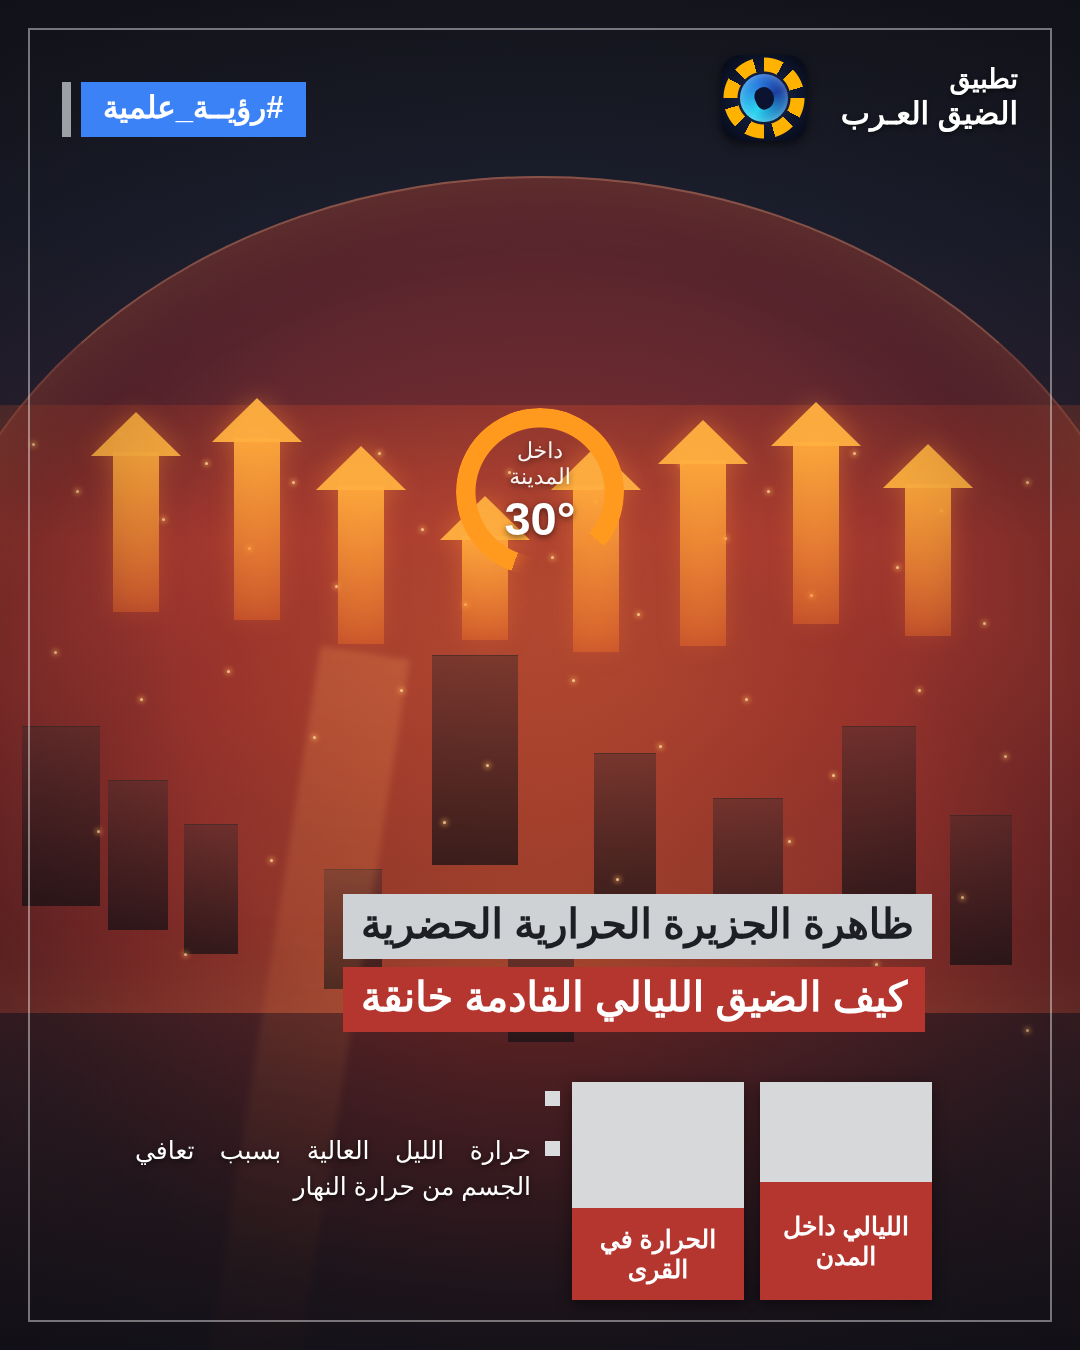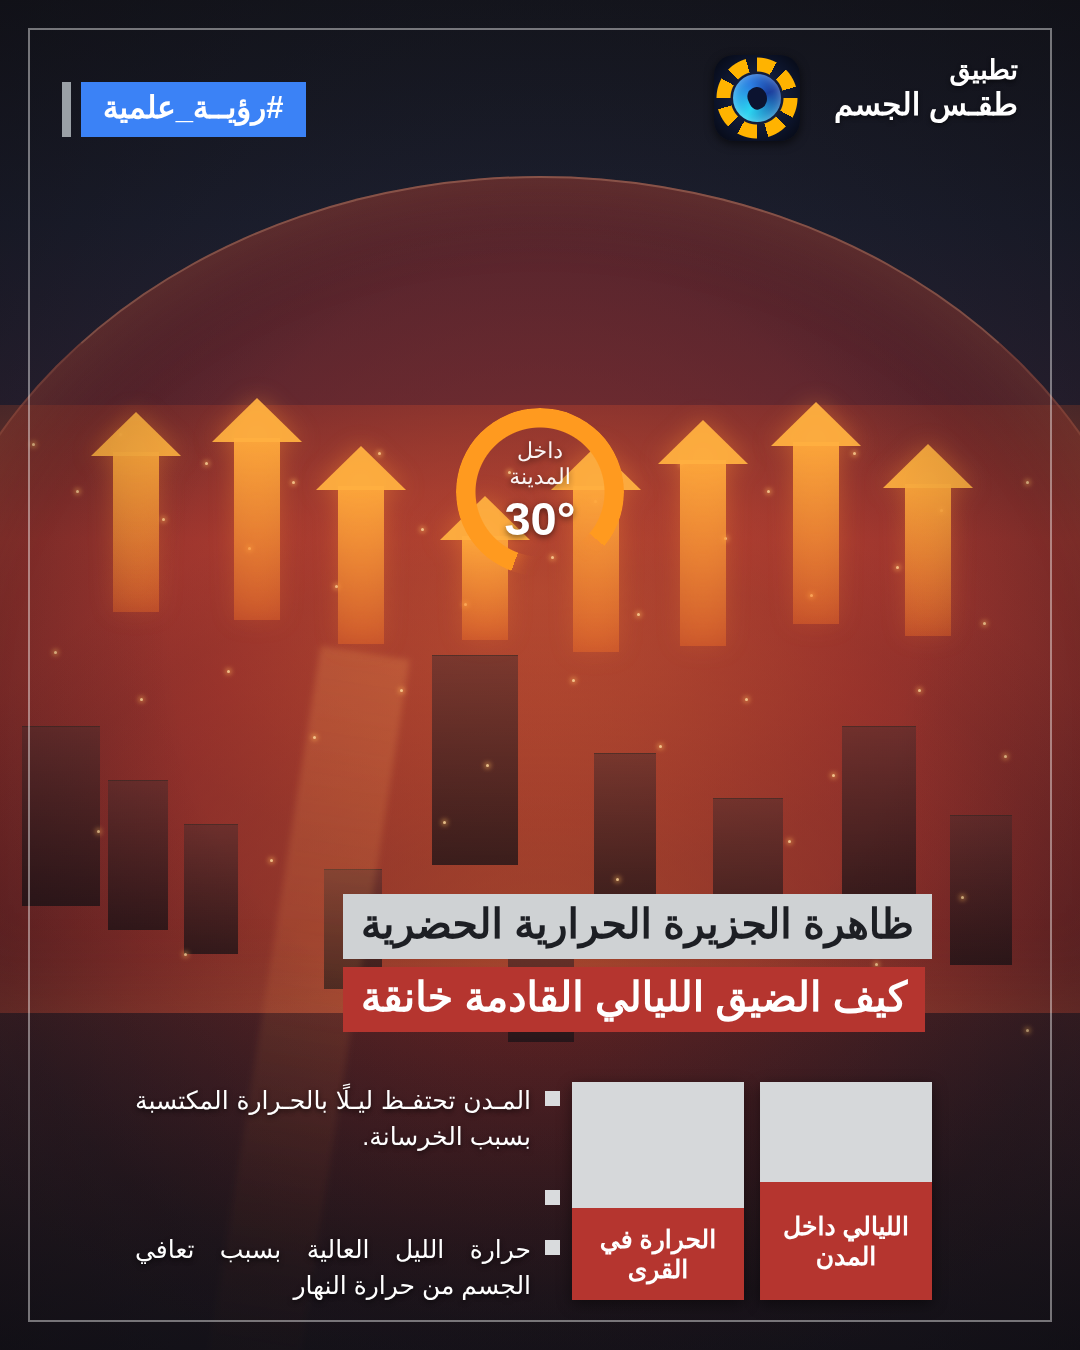--- a/index.html
+++ b/index.html
@@ -101,21 +101,21 @@
   }
   .hashtag .bar {
     width: 9px;
     background: #9aa0a6;
     margin-right: 10px;
   }
 
   .brand {
     position: absolute;
     right: 62px; top: 55px;
-    display: flex; align-items: flex-start; gap: 34px;
+    display: flex; align-items: center; gap: 34px;
     flex-direction: row-reverse;
   }
   .brand-text {
     text-align: right;
     color: #ffffff;
     line-height: 1.18;
     text-shadow: 0 2px 4px rgba(0,0,0,.5);
   }
   .brand-text .l1 { font-size: 27px; font-weight: bold; }
   .brand-text .l2 { font-size: 31px; font-weight: bold; }
@@ -362,21 +362,21 @@
     <div class="bar"></div>
   </div>
 
   <div class="brand">
     <div class="logo">
       <div class="sun"></div>
       <div class="swirl"></div>
     </div>
     <div class="brand-text">
       <div class="l1">تطبيق</div>
-      <div class="l2">طقـس الجسم</div>
+      <div class="l2">الضيق العـرب</div>
     </div>
   </div>
 
   <div class="headline">
     <div class="h-line light">ظاهرة الجزيرة الحرارية الحضرية</div>
     <div class="h-line red">كيف الضيق الليالي القادمة خانقة</div>
   </div>
 
   <div class="cards">
     <div class="card city">
@@ -385,24 +385,20 @@
     </div>
     <div class="card rural">
       <div class="top"></div>
       <div class="bot">الحرارة في القرى</div>
     </div>
   </div>
 
   <div class="bullets">
     <div class="bullet">
       <div class="dot"></div>
-      <div class="txt">المـدن تحتفـظ ليـلًا بالحـرارة المكتسبة بسبب الخرسانة.</div>
-    </div>
-    <div class="bullet">
-      <div class="dot"></div>
     </div>
     <div class="bullet">
       <div class="dot"></div>
       <div class="txt">حرارة الليل العالية بسبب تعافي الجسم من حرارة النهار</div>
     </div>
   </div>
 
   <div class="frame"></div>
 </div>
 

